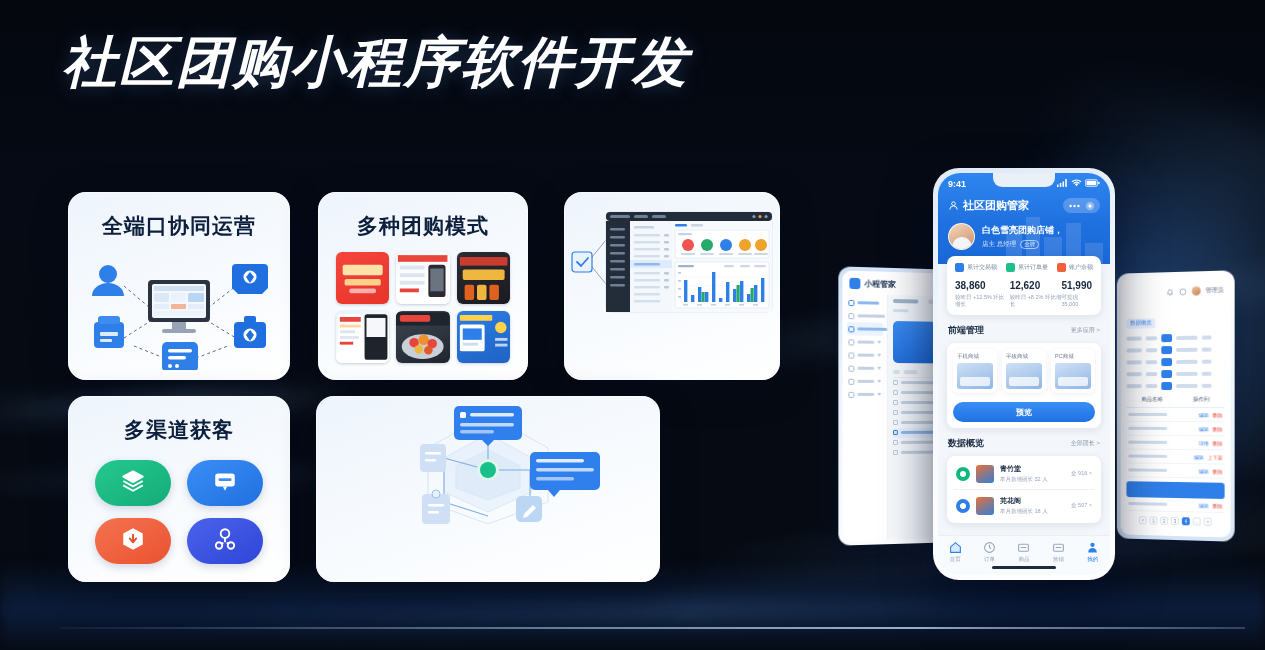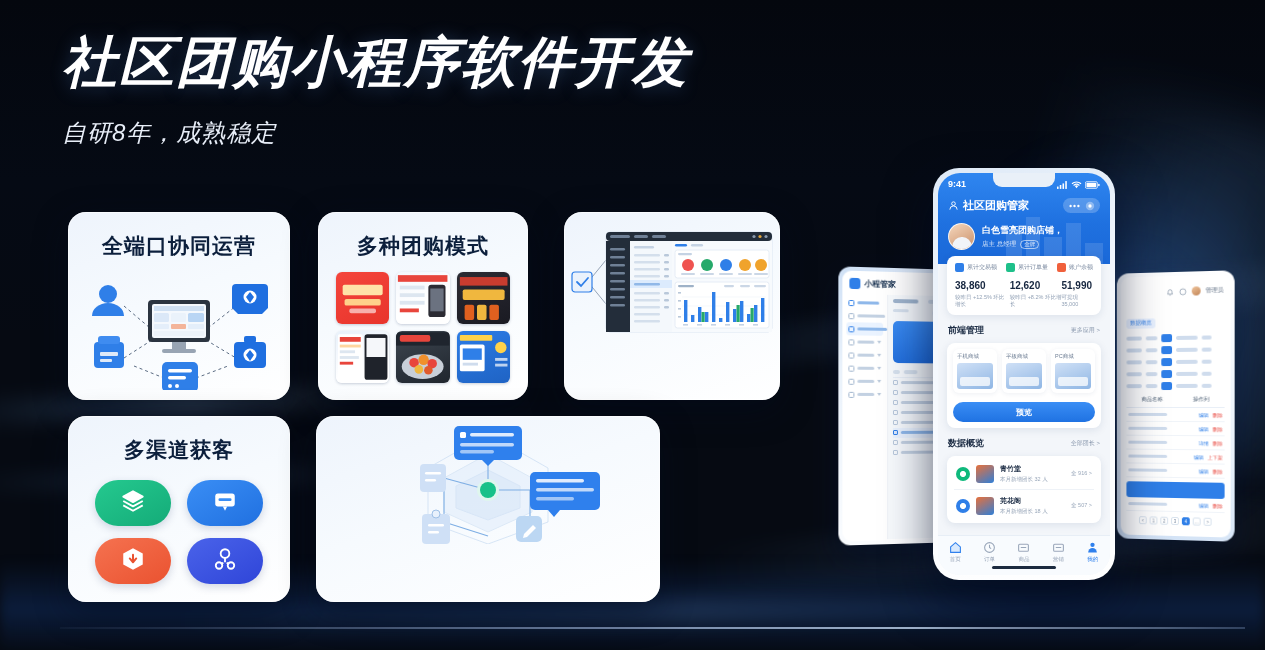--- a/index.html
+++ b/index.html
@@ -71,21 +71,20 @@
     letter-spacing: 1px;
   }
 
   
   .card {
     position: absolute;
     border-radius: 18px;
     background: linear-gradient(160deg, #eef4fc 0%, #f6fafe 45%, #ffffff 100%);
     box-shadow: 0 10px 34px rgba(2,10,30,0.45), inset 0 0 0 1px rgba(255,255,255,0.6);
     overflow: hidden;
-    margin-top: 20px;
   }
   .card-title {
     color: #0c1f3c; font-weight: 700; letter-spacing: 1px;
     text-align: center;
   }
   .c1 { left: 68px;  top: 192px; width: 222px; height: 188px; }
   .c2 { left: 318px; top: 192px; width: 210px; height: 188px; }
   .c3 { left: 564px; top: 192px; width: 216px; height: 188px; }
   .c4 { left: 68px;  top: 396px; width: 222px; height: 186px; }
   .c5 { left: 316px; top: 396px; width: 344px; height: 186px; }
@@ -157,21 +156,21 @@
   .phone-notch {
     position: absolute; left: 50%; top: 0; transform: translateX(-50%);
     width: 62px; height: 14px; background: #e9f0f8;
     border-bottom-left-radius: 9px; border-bottom-right-radius: 9px; z-index: 4;
   }
   .ph-head {
     background: linear-gradient(180deg, #2f86f0 0%, #1f71e0 55%, #1a68d8 100%);
     padding: 6px 10px 14px; position: relative; overflow: hidden;
   }
   .ph-skyline { position: absolute; right: 0; top: 30px; opacity: .28; }
-  .statusbar { display: flex; align-items: flex-end; justify-content: space-between;
+  .statusbar { display: flex; align-items: flex-start; justify-content: space-between;
                color: #fff; font-size: 9px; font-weight: 700; }
   .sb-right { display: flex; gap: 3px; align-items: center; }
   .ph-titlerow { display: flex; align-items: center; justify-content: space-between; margin-top: 9px; }
   .ph-title { color: #fff; font-size: 11px; font-weight: 700; display: flex; align-items: center; gap: 4px;
               filter: blur(0.45px); }
   .ph-pill { background: rgba(255,255,255,0.22); border-radius: 9px; height: 15px;
              display: flex; align-items: center; gap: 4px; padding: 0 5px; }
   .ph-user { display: flex; align-items: center; gap: 7px; margin-top: 10px; }
   .ph-ava { width: 27px; height: 27px; border-radius: 50%; background: linear-gradient(150deg,#f5d7bd,#c98f69);
             border: 1.5px solid rgba(255,255,255,.85); position: relative; overflow: hidden; }
@@ -272,21 +271,20 @@
   <div class="beam beam-e"></div>
   <div class="beam beam-a"></div>
   <div class="beam beam-b"></div>
   <div class="beam beam-d"></div>
   <div class="ground-haze"></div>
   <div class="beam beam-f"></div>
   <div class="ground-line"></div>
 
   <div class="headings">
     <div class="main-title">社区团购小程序软件开发</div>
-    <div class="sub-title">自研8年，成熟稳定</div>
   </div>
 
   <div class="card c1">
     <div class="card-title">全端口协同运营</div>
     <div class="net">
       <svg width="222" height="124" viewBox="0 0 222 124">
         <g stroke="#5a6b82" stroke-width="1" stroke-dasharray="3 3" fill="none">
           <path d="M56 40 L82 62"></path>
             <path d="M140 62 L168 40"></path>
           <path d="M56 92 L84 74"></path>

